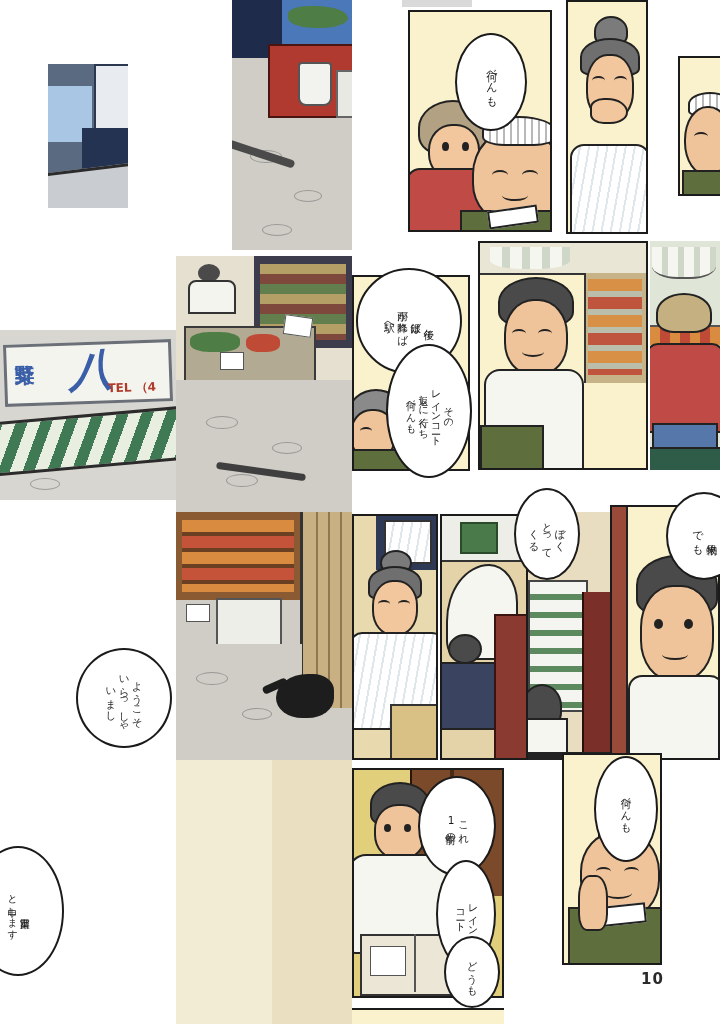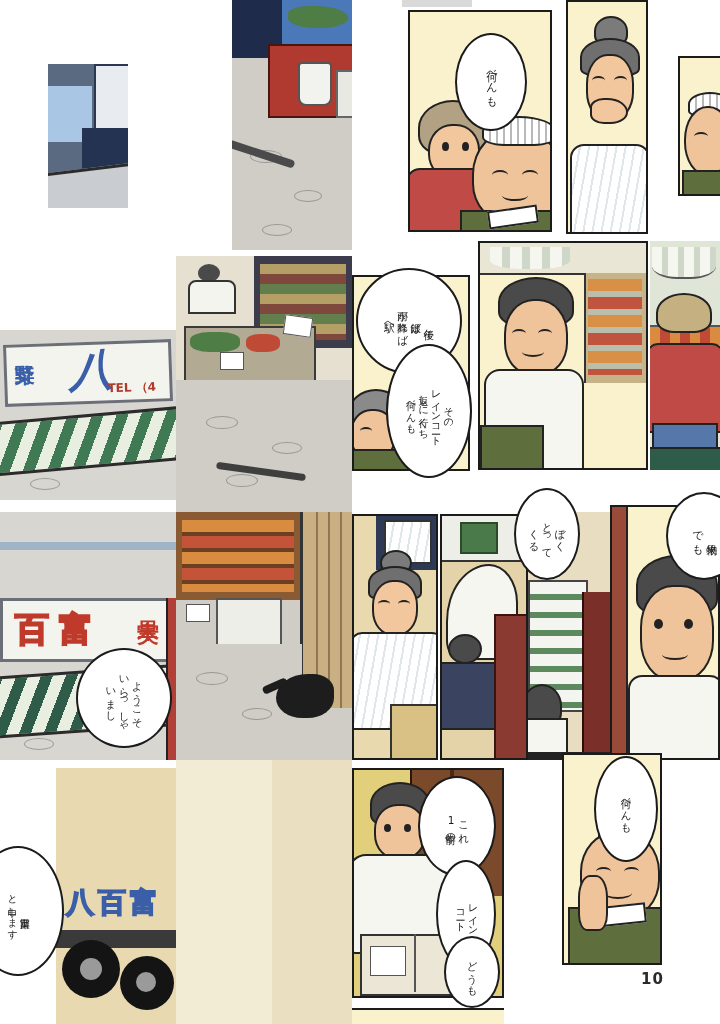--- a/index.html
+++ b/index.html
@@ -145,30 +145,20 @@
 
   <div class="tile" style="left:650px;top:241px;width:70px;height:229px;background:#dfe6d8;">
     <div class="art" style="left:2px;top:6px;width:64px;height:30px;background:repeating-linear-gradient(90deg,#f6f6f0 0 10px,#cfd8c8 10px 16px);border-radius:0 0 40% 40%;border-bottom:2px solid #555;"></div>
     <div class="art" style="left:0;top:84px;width:70px;height:18px;background:repeating-linear-gradient(90deg,#d98c3f 0 10px,#bf4a36 10px 20px);border-top:2px solid #555;"></div>
     <div class="art" style="left:6px;top:52px;width:52px;height:36px;background:#c5b081;border:2px solid #222;border-radius:55% 55% 35% 35%;"></div>
     <div class="art" style="left:-4px;top:102px;width:74px;height:86px;background:#bf4a46;border:2px solid #222;border-radius:12px 12px 0 0;"></div>
     <div class="art" style="left:2px;top:182px;width:62px;height:26px;background:#5577aa;border:2px solid #222;"></div>
     <div class="art" style="left:-4px;top:206px;width:78px;height:24px;background:#2e5c49;border-top:2px solid #222;"></div>
   </div>
 
-  <div class="tile rain" style="left:0;top:512px;width:176px;height:248px;background:#d8d6d0;">
-    <div class="art" style="left:0;top:30px;width:176px;height:8px;background:#9fb4c6;"></div>
-    <div class="art" style="left:0;top:86px;width:176px;height:64px;background:#f4f4ee;border:3px solid #6b6f77;box-sizing:border-box;">
-      <span class="outline-red" style="position:absolute;left:12px;top:6px;font-size:34px;letter-spacing:10px;">百富</span>
-      <span class="vtext" style="position:absolute;left:134px;top:2px;color:#bf3a2b;font-weight:bold;font-size:22px;line-height:1;">果実</span>
-    </div>
-    <div class="art stripe-awning-bot" style="left:-8px;top:158px;width:196px;height:56px;transform:rotate(-4deg);border-top:3px solid #2b2b2b;border-bottom:3px solid #2b2b2b;"></div>
-    <div class="art" style="left:166px;top:86px;width:10px;height:162px;background:#b04038;border-left:2px solid #222;"></div>
-    <div class="ellipse-mark" style="left:24px;top:226px;width:28px;height:10px;"></div>
-  </div>
   <div class="bubble" style="left:76px;top:648px;width:96px;height:100px;font-size:10.5px;">ようこそ
 いらっしゃ
 いまし</div>
 
   <div class="tile" style="left:176px;top:512px;width:176px;height:248px;background:#cfcdc6;">
     <div class="art" style="left:0;top:0;width:126px;height:88px;background:#8a5a33;border-right:2px solid #333;"></div>
     <div class="art" style="left:6px;top:8px;width:112px;height:72px;background:repeating-linear-gradient(180deg,#d98c3f 0 12px,#6a3f22 12px 16px,#c4533a 16px 28px,#6a3f22 28px 32px);"></div>
     <div class="art" style="left:40px;top:86px;width:62px;height:46px;background:#eeeee8;border:2px solid #555;"></div>
     <div class="art" style="left:10px;top:92px;width:22px;height:16px;background:#fff;border:1px solid #555;"></div>
     <div class="art" style="left:124px;top:0;width:52px;height:196px;background:#c9b083;border-left:3px solid #333;"></div>
@@ -222,28 +212,20 @@
     <div class="art" style="left:16px;top:168px;width:92px;height:84px;background:#f6f6f0;border:2px solid #222;border-radius:14px 14px 0 0;"></div>
   </div>
   <div class="bubble" style="left:666px;top:492px;width:76px;height:88px;font-size:11px;">果物
 でも</div>
 
   <div class="tile" style="left:0;top:832px;width:64px;height:192px;background:#fff;">
     <div class="bubble" style="left:-28px;top:14px;width:92px;height:130px;font-size:10px;">富田菜
 と申します</div>
   </div>
 
-  <div class="tile rain-soft" style="left:56px;top:768px;width:120px;height:256px;background:#e8d9b0;">
-    <span class="outline-blue" style="position:absolute;left:10px;top:116px;font-size:28px;letter-spacing:4px;">八百富</span>
-    <div class="art" style="left:0;top:162px;width:120px;height:18px;background:#3a3a3a;"></div>
-    <div class="art" style="left:6px;top:172px;width:58px;height:58px;background:#141414;border-radius:50%;"></div>
-    <div class="art" style="left:24px;top:190px;width:22px;height:22px;background:#9a9a9a;border-radius:50%;"></div>
-    <div class="art" style="left:64px;top:188px;width:54px;height:54px;background:#141414;border-radius:50%;"></div>
-    <div class="art" style="left:80px;top:204px;width:20px;height:20px;background:#9a9a9a;border-radius:50%;"></div>
-  </div>
 
   <div class="tile rain-soft" style="left:176px;top:760px;width:176px;height:264px;background:#f2ecd4;">
     <div class="art" style="left:96px;top:0;width:80px;height:264px;background:#eadfc0;"></div>
   </div>
 
   <div class="tile panel" style="left:352px;top:768px;width:152px;height:230px;background:#e2cf7c;">
     <div class="art" style="left:56px;top:0;width:94px;height:126px;background:#7a4a2a;border-left:2px solid #2a150a;"></div>
     <div class="art" style="left:96px;top:0;width:4px;height:126px;background:#4a2a14;"></div>
     <div class="art" style="left:16px;top:12px;width:56px;height:40px;background:#4a4a4a;border:2px solid #222;border-radius:50% 50% 25% 25%;"></div>
     <div class="art" style="left:20px;top:34px;width:48px;height:52px;background:#f0c49a;border:2px solid #222;border-radius:45%;"></div>

